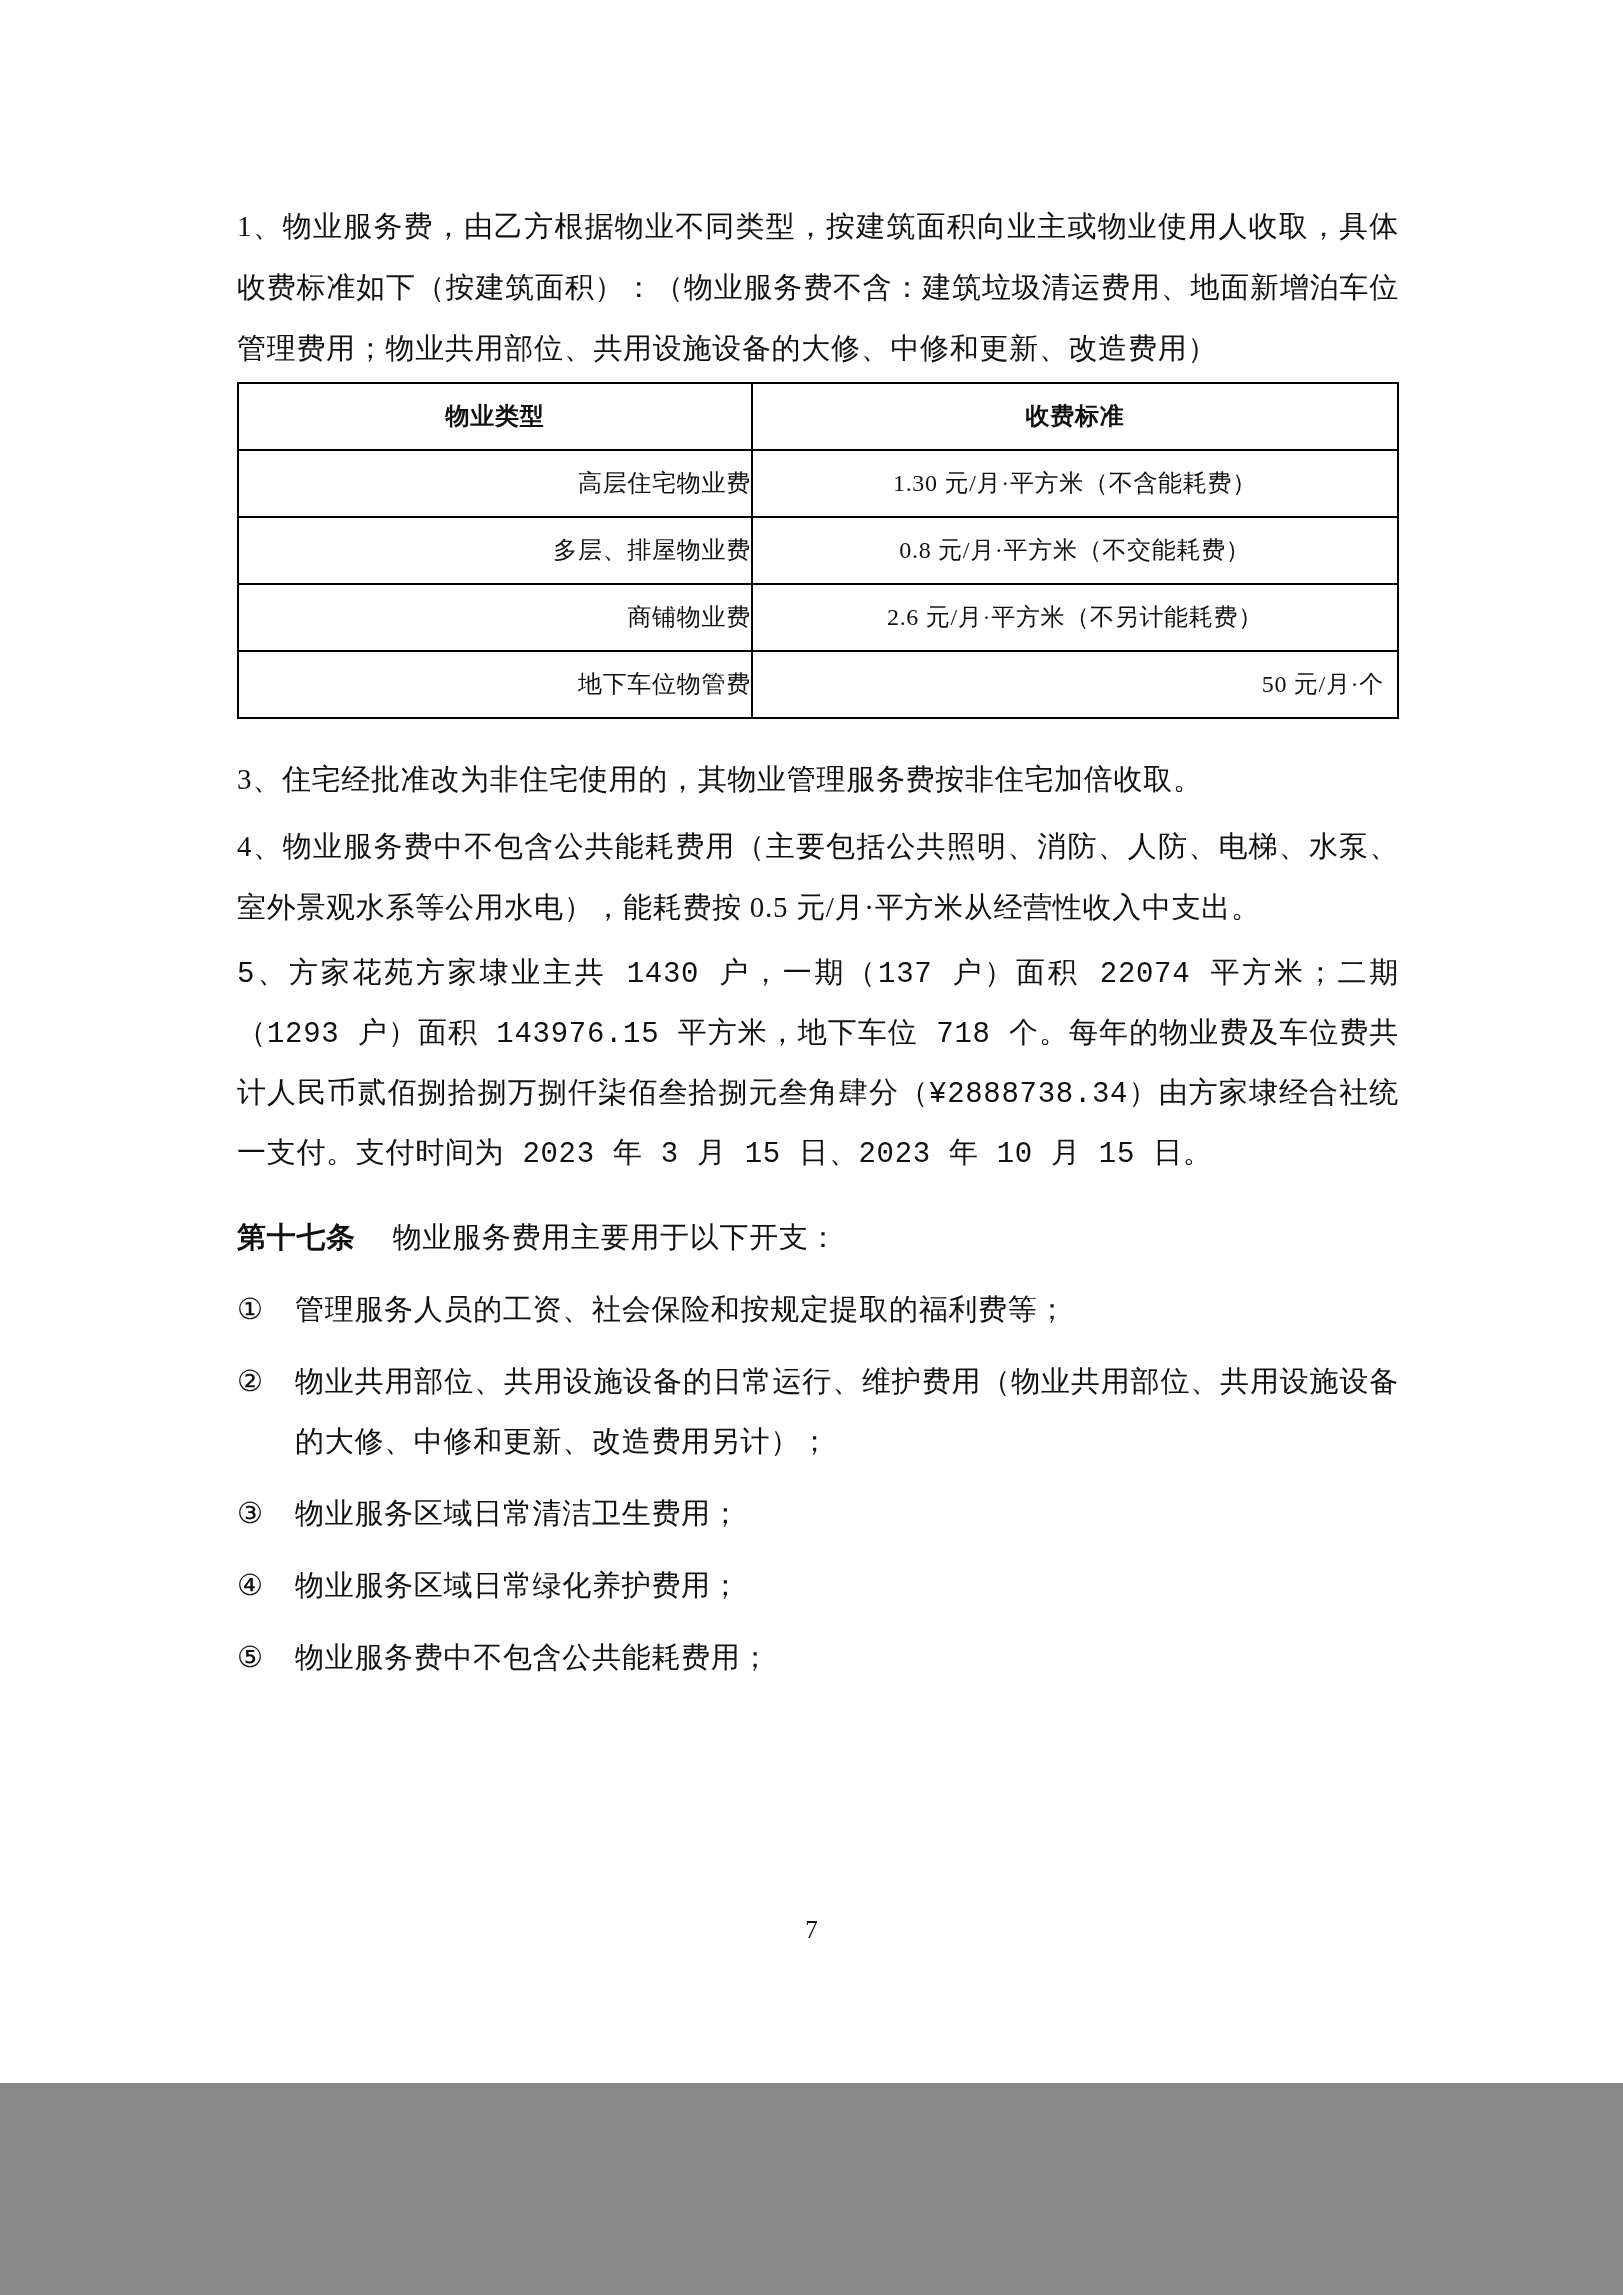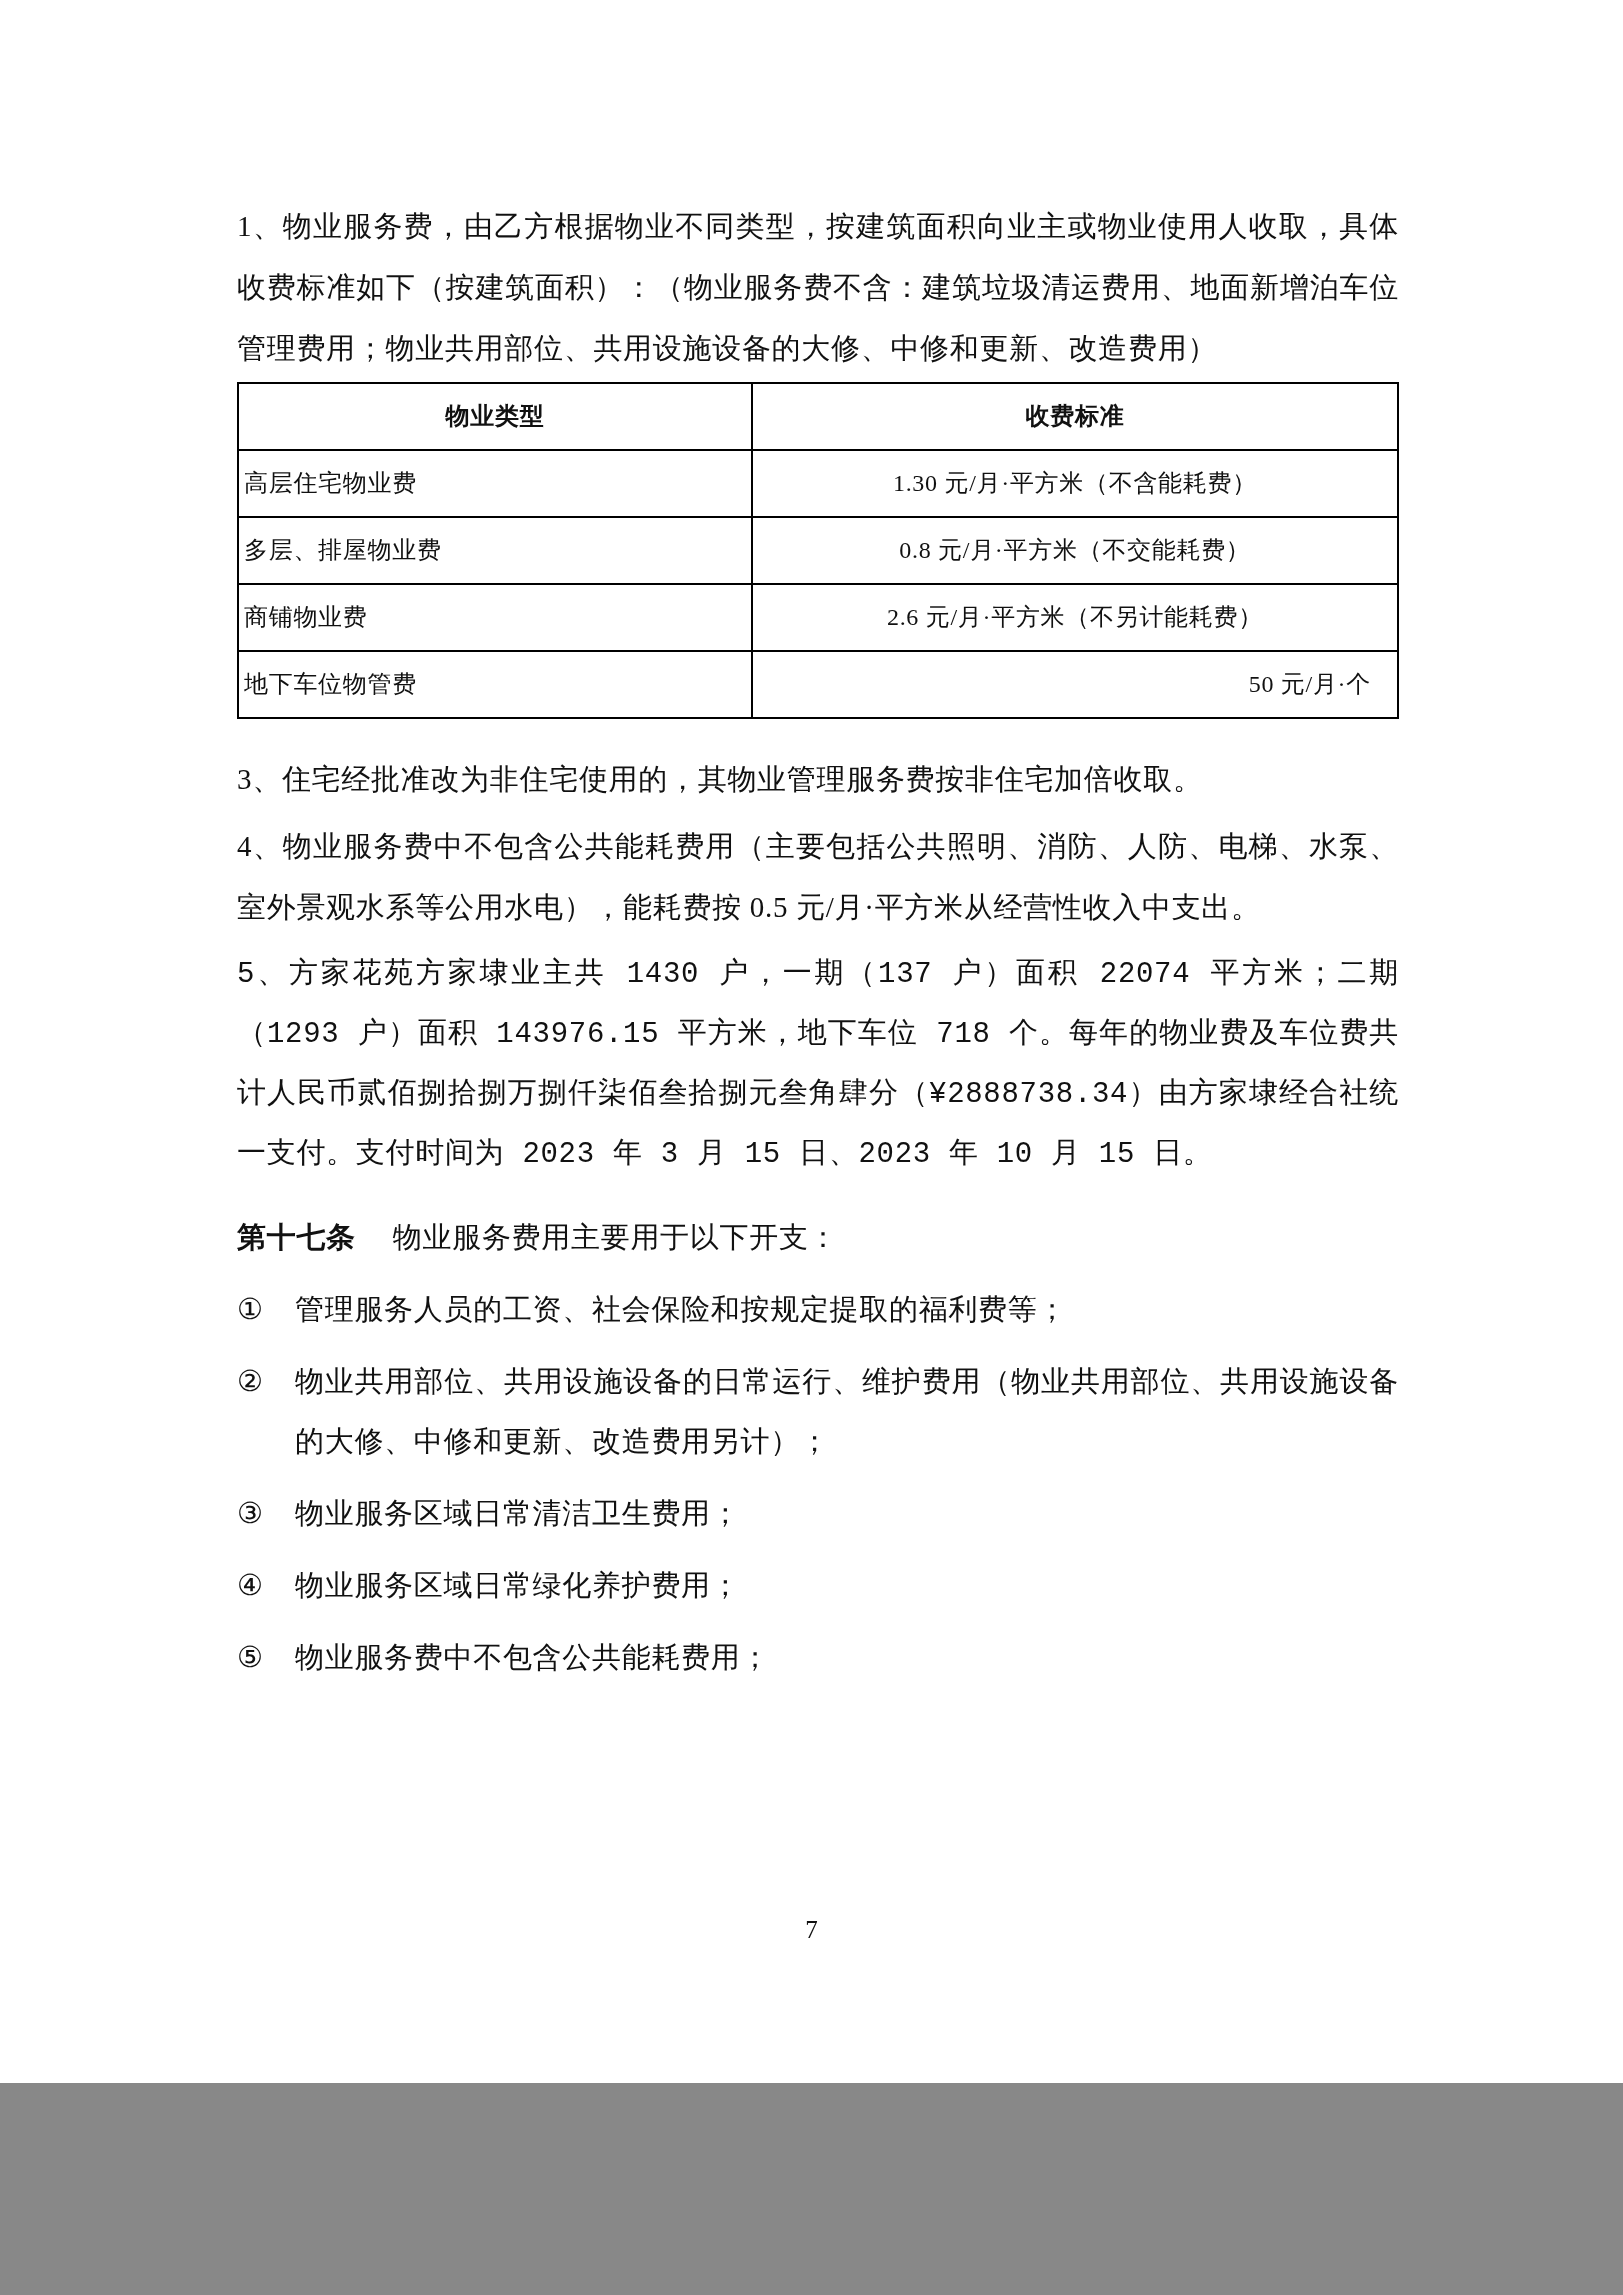--- a/index.html
+++ b/index.html
@@ -38,23 +38,23 @@
     border:2px solid #000;
     border-top-width:2.6px;
     border-bottom-width:2.6px;
     height:65px;
     vertical-align:middle;
     font-size:24px;
     letter-spacing:0.7px;
     padding:0;
   }
   table.fee th{font-weight:bold;text-align:center;}
-  table.fee td.c1{text-align:left;padding-left:5px;}
+  table.fee td.c1{text-align:right;padding-left:5px;}
   table.fee td.c2{text-align:center;}
-  table.fee td.c2.right{text-align:right;padding-right:26px;}
+  table.fee td.c2.right{text-align:right;padding-right:13px;}
   .col-type{width:44.3%;}
   .col-std{width:55.7%;}
   .article{
     margin:22px 0 0 0;
     line-height:61px;
     letter-spacing:0.7px;
   }
   .article-label{font-weight:bold;margin-right:37px;}
   .item{
     display:flex;

